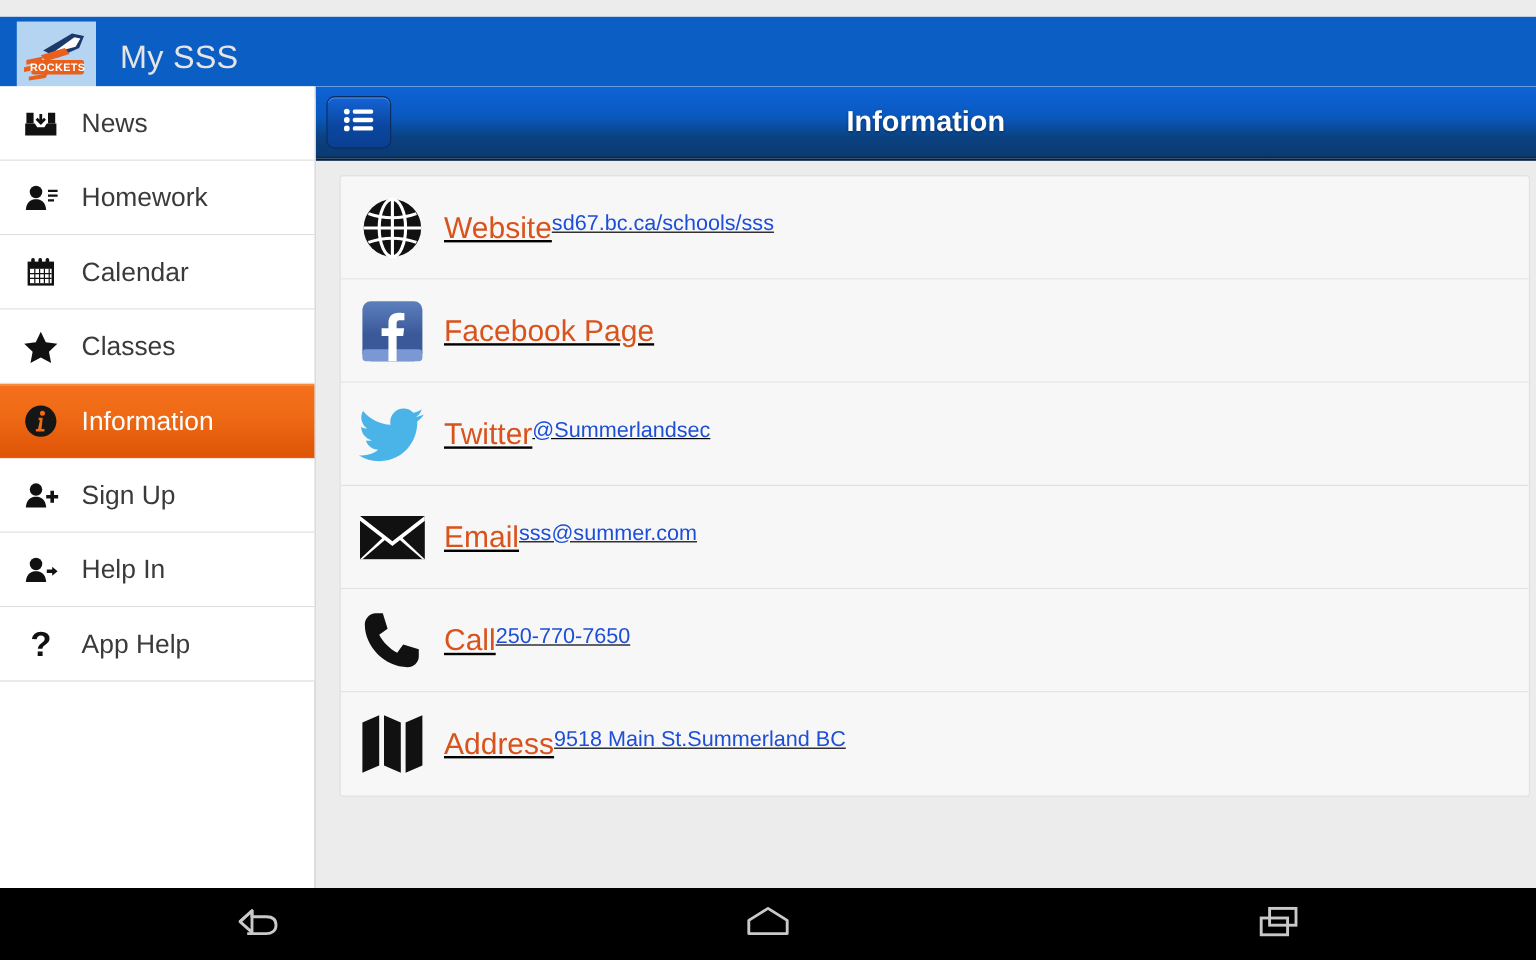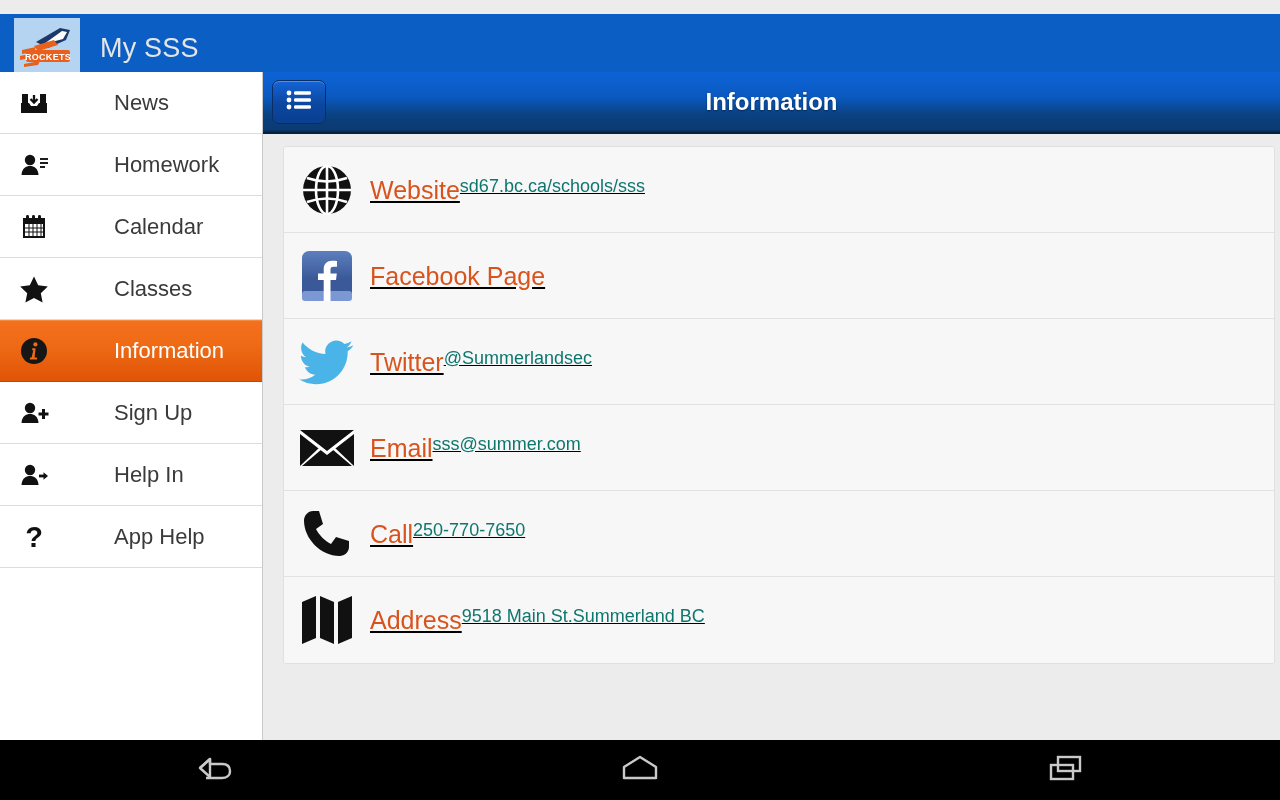--- a/index.html
+++ b/index.html
@@ -60,21 +60,20 @@
     z-index: 3;
   }
   .nav-item {
     position: relative;
     height: 62px;
     display: flex;
     align-items: center;
     border-bottom: 1px solid #dddddd;
     box-sizing: border-box;
     background: #ffffff;
-    gap: 46px;
   }
   .nav-item.active {
     background: linear-gradient(to bottom, #f4701c 0%, #ee6a15 42%, #df5406 100%);
     border-bottom: 1px solid #c04a05;
     border-top: 1px solid #f58a3c;
   }
   .nav-icon {
     width: 52px;
     min-width: 52px;
     display: flex;
@@ -154,21 +153,21 @@
     align-items: center;
     justify-content: center;
   }
   .row-text { display: flex; justify-content: center; text-decoration: underline; }
   .row-title {
     color: #d9531d;
     font-size: 25px;
     line-height: 30px;
   }
   .row-sub {
-    color: #0f766e;
+    color: #1d4ed8;
     font-size: 18px;
     line-height: 23px;
   }
 
   
   .sysnav {
     position: absolute;
     left: 0; bottom: 0;
     width: 1280px; height: 60px;
     background: #000000;

